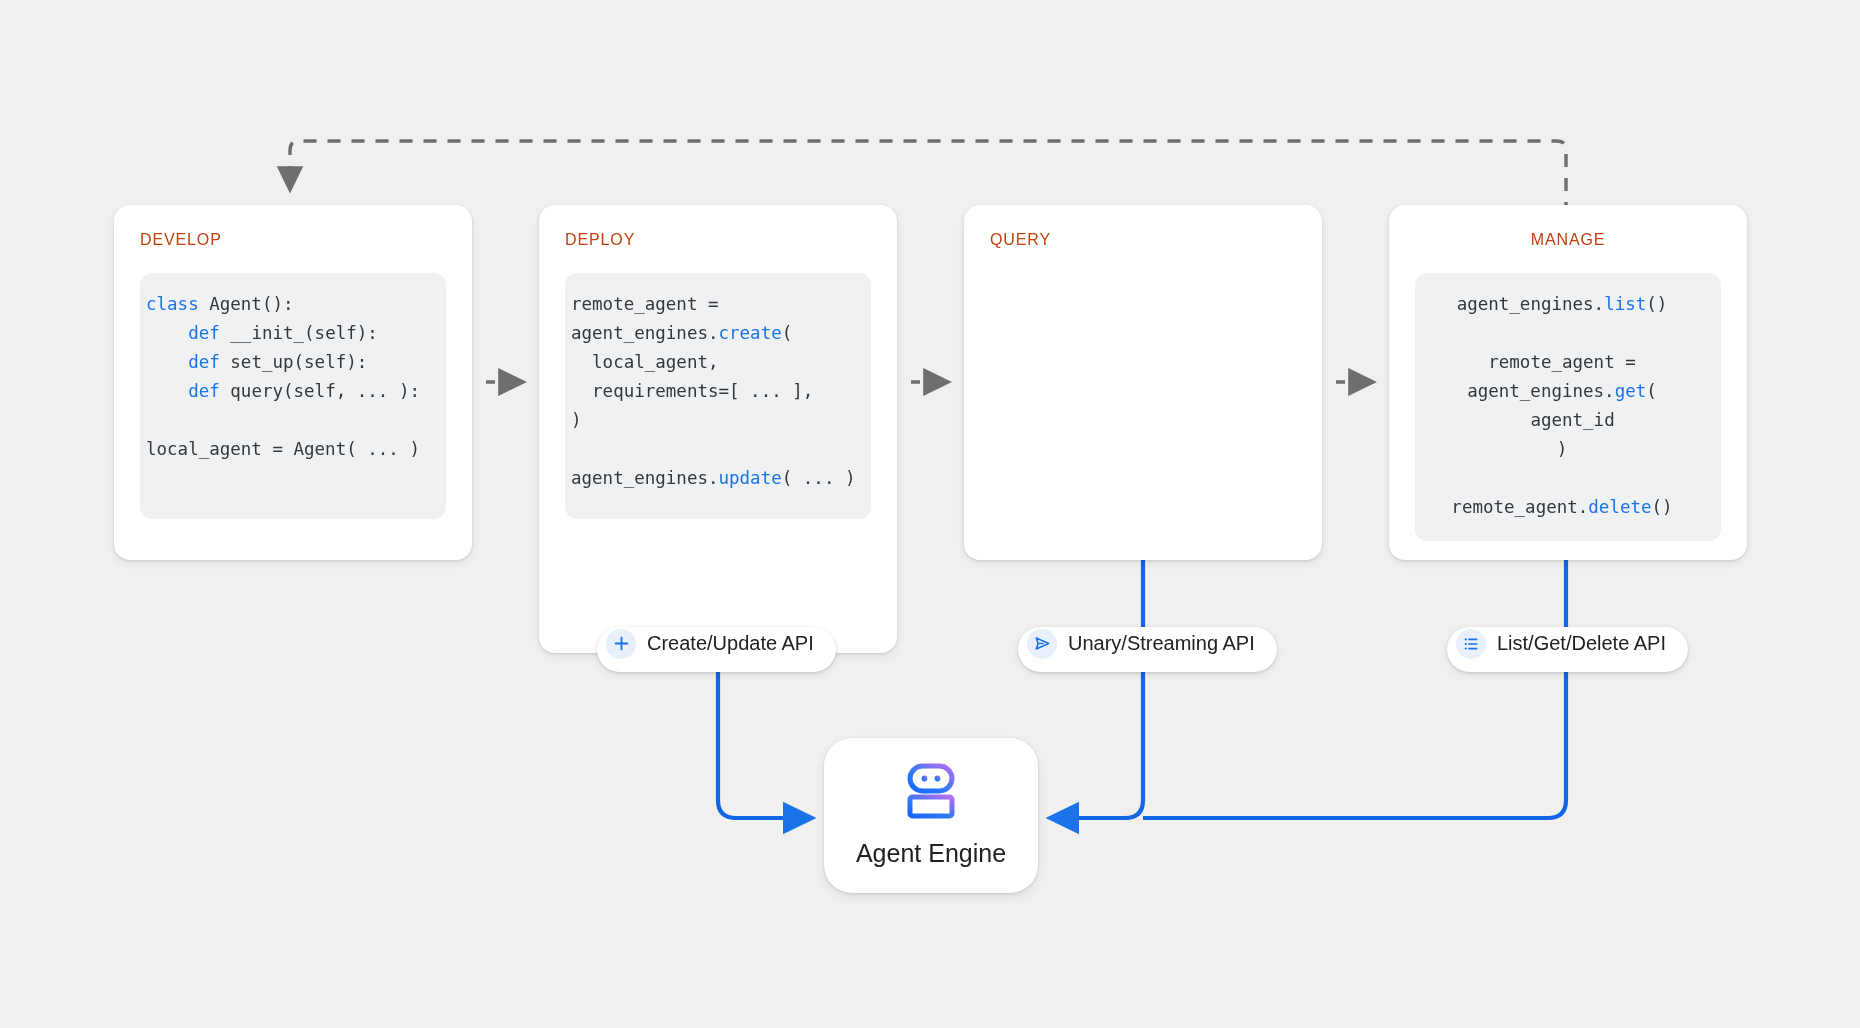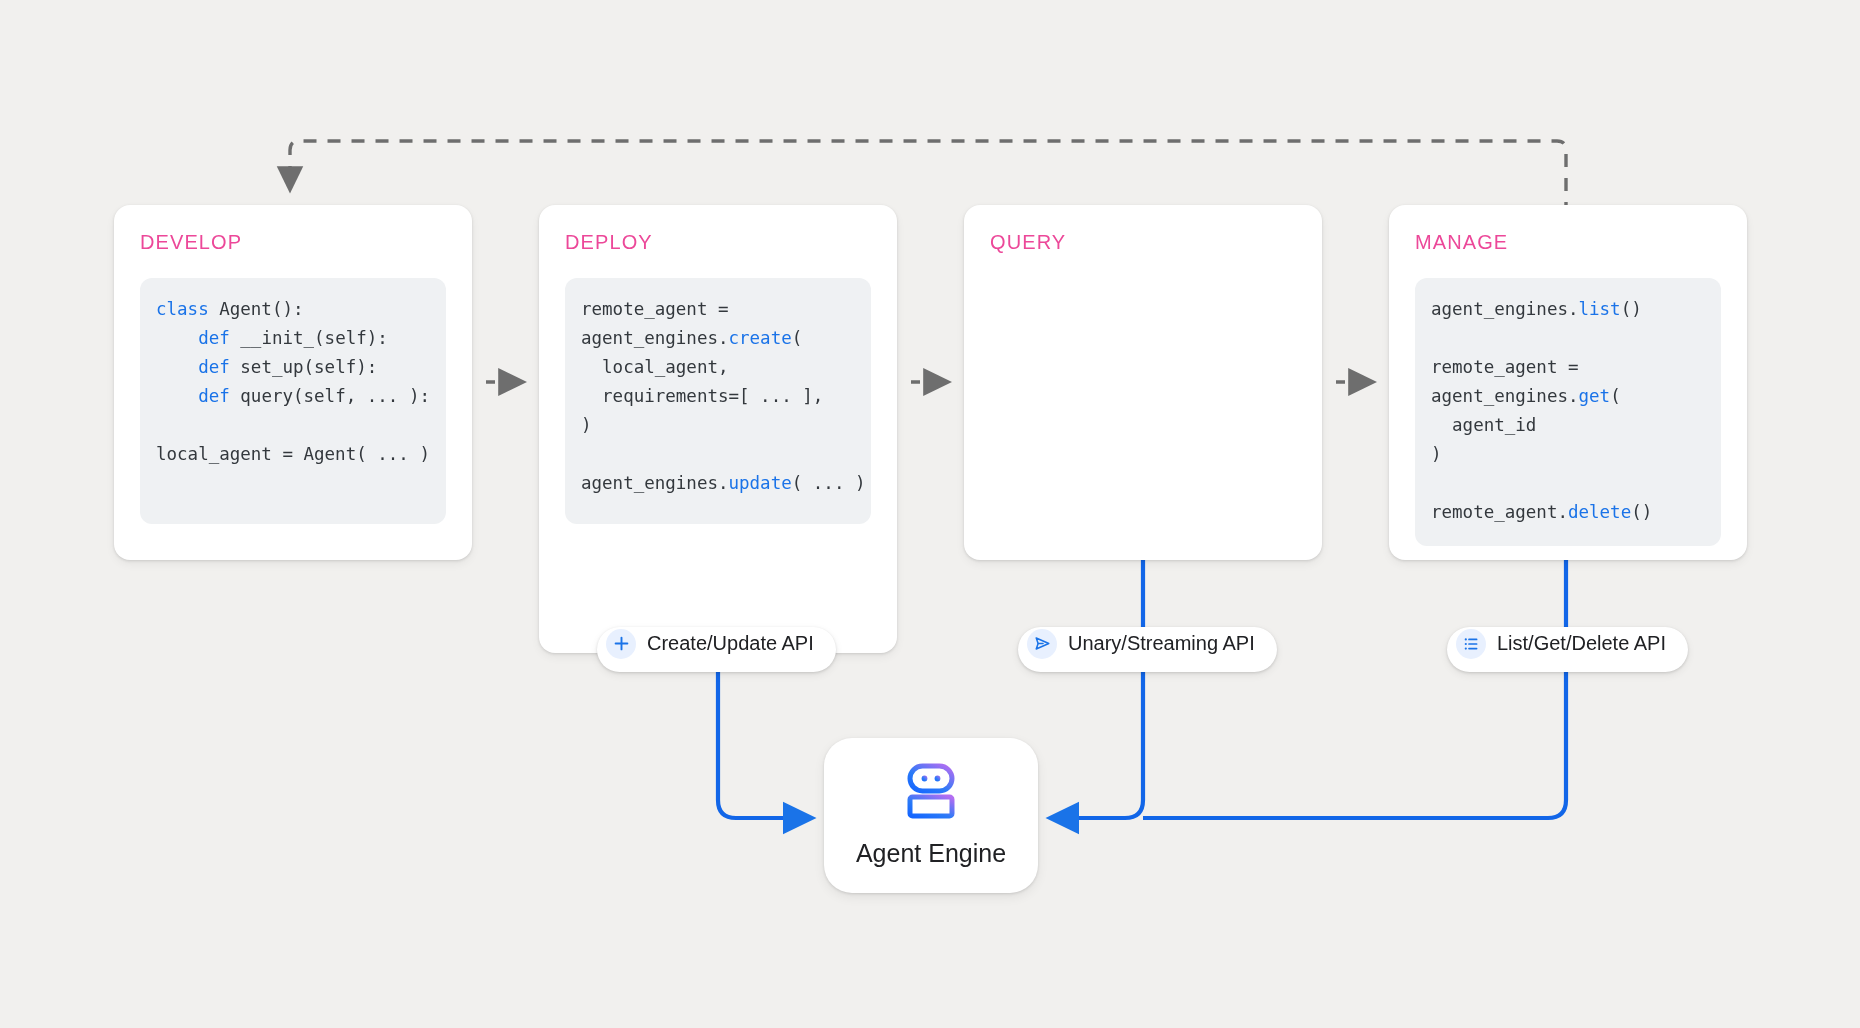--- a/index.html
+++ b/index.html
@@ -14,46 +14,46 @@
   svg.layer { position: absolute; inset: 0; width: 1860px; height: 1028px; pointer-events: none; }
 
   .card {
     position: absolute;
     background: #ffffff;
     border-radius: 16px;
     box-shadow: 0 1px 3px rgba(0,0,0,.13), 0 4px 10px rgba(0,0,0,.055);
     padding: 26px 26px 0 26px;
   }
   .card-title {
-    font-size: 20px;
+    font-size: 16px;
     letter-spacing: .055em;
-    color: #ec4899;
+    color: #c2410c;
     font-weight: 400;
     text-transform: uppercase;
     margin-bottom: 24px;
   }
   .code {
     background: #eff1f3;
     border-radius: 12px;
-    padding: 17px 18px 19px 16px;
+    padding: 17px 18px 19px 6px;
     font-family: "DejaVu Sans Mono", "Liberation Mono", monospace;
     font-size: 17.5px;
     line-height: 29px;
     color: #33383d;
     white-space: pre;
   }
   .kw  { color: #1a73e8; }
   .fn  { color: #1a73e8; }
   .cm  { color: #9aa0a6; }
 
   
   #card-develop { left: 114px;  top: 205px;  width: 358px;  height: 355px; }
   #card-deploy  { left: 539px;  top: 205px;  width: 358px;  height: 448px; }
   #card-query   { left: 964px;  top: 205px;  width: 358px;  height: 355px; }
-  #card-manage  { left: 1389px; top: 205px;  width: 358px;  height: 355px; }
+  #card-manage  { left: 1389px; top: 205px;  width: 358px;  height: 355px; text-align: center; }
 
   #card-develop .code { min-height: 246px; }
   #card-deploy  .code { min-height: 246px; }
   #card-query   .code { min-height: 246px; }
   #card-manage  .code { min-height: 246px; }
 
   
   .pill {
     position: absolute;
     display: flex;

